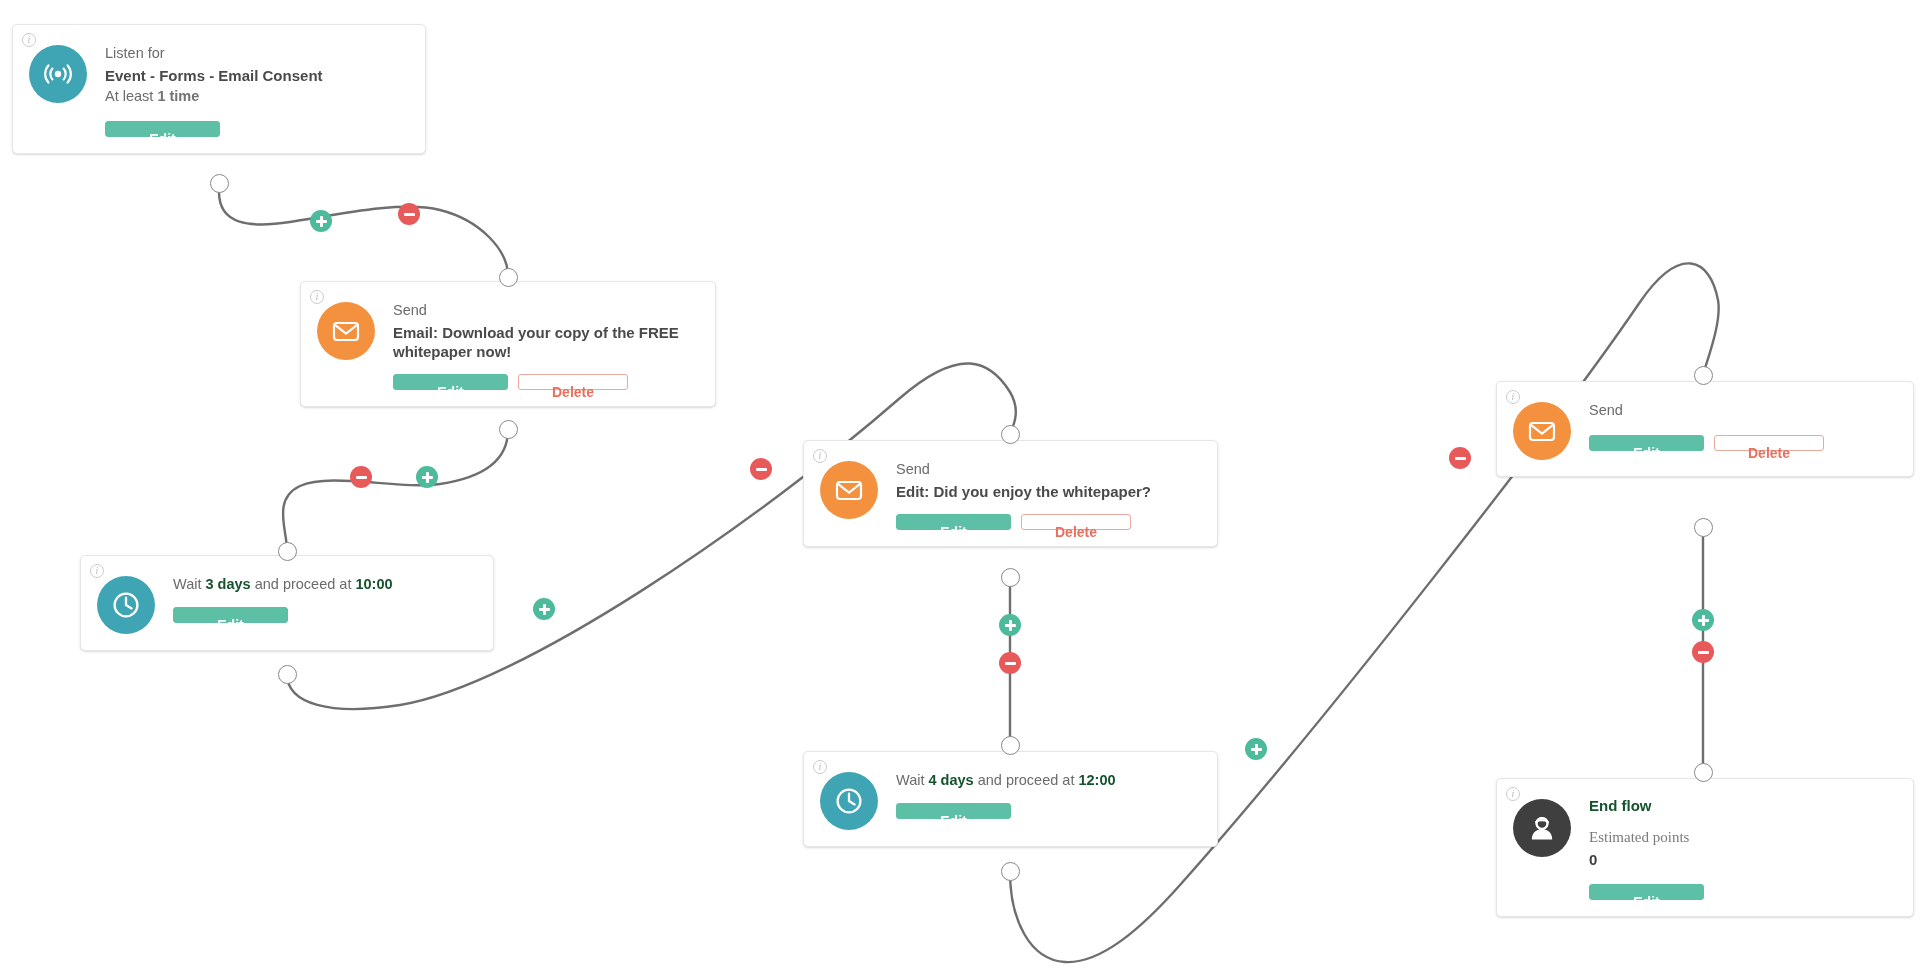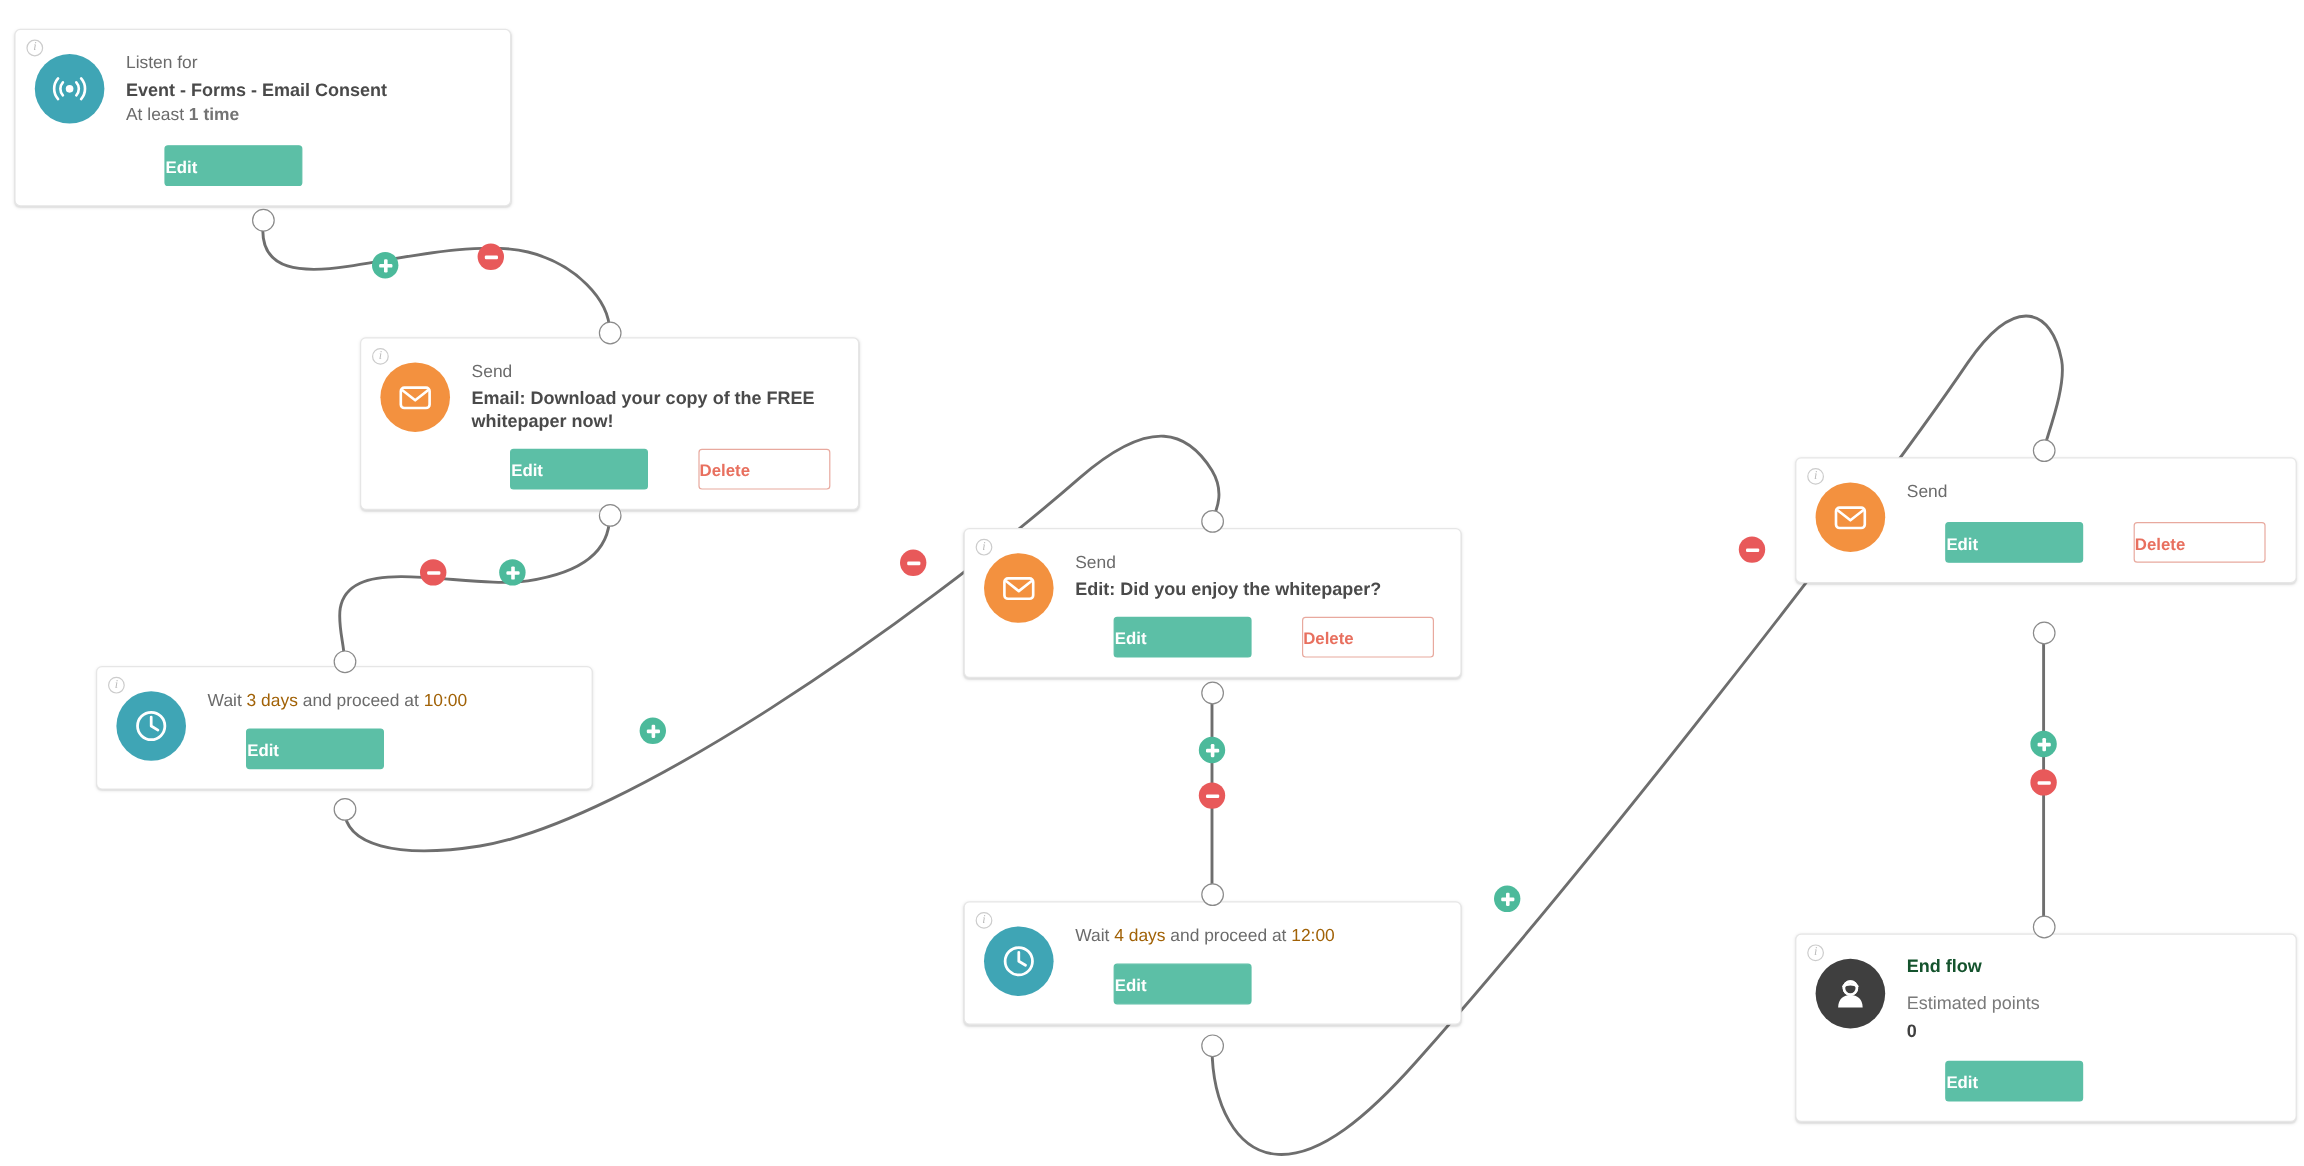--- a/index.html
+++ b/index.html
@@ -97,43 +97,42 @@
     line-height: 1.5;
     margin: 1px 0 0 0;
   }
   .subline .accent { color: #737373; font-weight: bold; }
   .plainline {
     font-size: 14.5px;
     color: #6b6b6b;
     line-height: 1.4;
     margin: 0;
   }
-  .plainline b { color: #a16207; font-weight: normal; }
+  .plainline b { color: #14532d; font-weight: bold; }
   .endtitle {
     font-size: 15px;
     font-weight: bold;
     color: #14532d;
     margin: 0 0 12px 0;
   }
-  .endlabel { font-size: 15px; color: #7a7a7a; margin: 0; line-height: 1.5; }
+  .endlabel { font-size: 15px; color: #7a7a7a; margin: 0; line-height: 1.5; font-family: Liberation Serif, serif; }
   .endvalue { font-size: 15px; color: #3f3f3f; font-weight: bold; margin: 0; line-height: 1.5; }
   .btn-row { margin-top: 13px; display: flex; gap: 10px; }
   .btn {
     font-family: "Liberation Sans", sans-serif;
     font-size: 14px;
     font-weight: bold;
     border-radius: 3px;
     padding: 0;
-    height: 34px;
+    height: 16px;
     line-height: 34px;
-    text-align: left;
+    text-align: center;
     cursor: pointer;
     border: 1px solid transparent;
     user-select: none;
-    margin-left: 32px;
   }
   .btn-edit {
     background: #5cbfa6;
     color: #ffffff;
     border-color: #5cbfa6;
     min-width: 115px;
   }
   .btn-delete {
     background: #ffffff;
     color: #e8705f;

